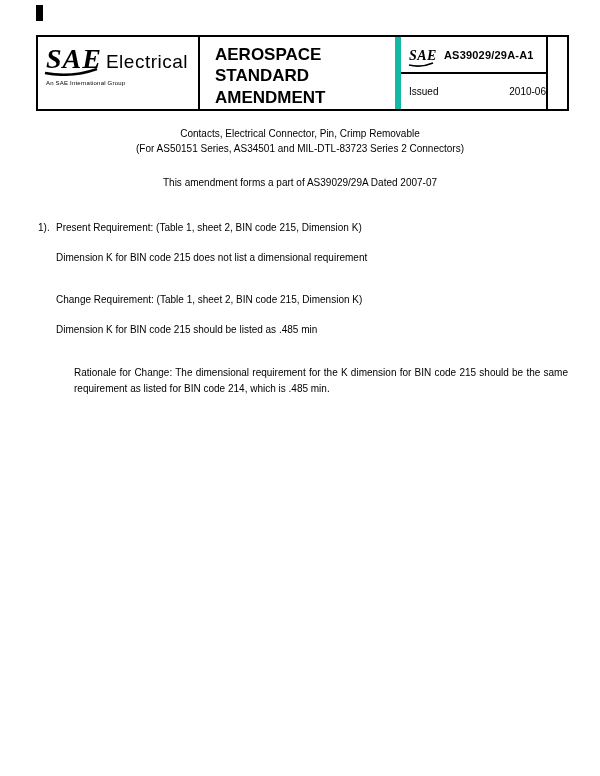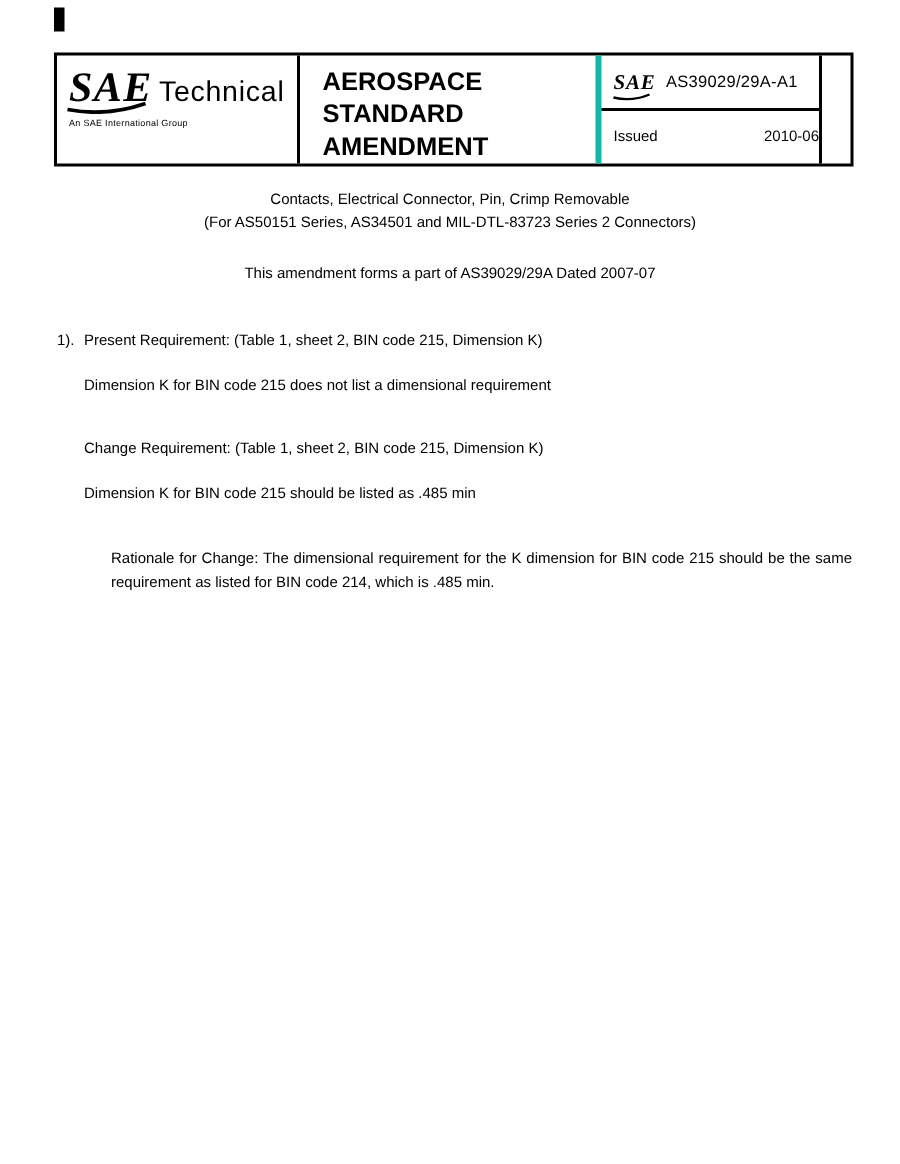--- a/index.html
+++ b/index.html
@@ -20,38 +20,38 @@
   .sae-mark { position:relative; display:inline-block; }
   .sae-text {
     font-family:"Liberation Serif", serif; font-style:italic; font-weight:900;
     font-size:28px; line-height:0.95; letter-spacing:1px; display:inline-block;
   }
   .swoosh { position:absolute; left:-2px; bottom:-3px; }
   .brand { font-size:19px; letter-spacing:0.5px; line-height:1; padding-bottom:2px; }
   .tagline { font-size:6px; margin-top:7px; letter-spacing:0.2px; }
 
   .header-mid {
-    border-right:4px solid #14b8a6; box-sizing:border-box;
+    border-right:6px solid #14b8a6; box-sizing:border-box;
     padding:7px 0 0 15px; font-weight:bold; font-size:17px; line-height:1.25;
     width:100%;
   }
   .doc-type { width:125px; }
 
   .header-right { display:grid; grid-template-columns:1fr 21px; grid-template-rows:37px 1fr; }
   .hr-num {
     grid-column:1; grid-row:1; display:flex; align-items:center; gap:7px;
     padding-left:8px; border-bottom:2px solid #000; box-sizing:border-box;
   }
   .sae-mark-sm .sae-text-sm {
     font-family:"Liberation Serif", serif; font-style:italic; font-weight:900;
     font-size:14px; letter-spacing:0.5px; display:inline-block; line-height:1;
   }
   .sae-mark-sm { position:relative; display:inline-block; }
   .swoosh-sm { position:absolute; left:-1px; bottom:-3px; }
-  .doc-number { font-weight:normal; font-size:11px; letter-spacing:0.2px; }
+  .doc-number { font-weight:bold; font-size:11px; letter-spacing:0.2px; }
   .hr-issued { grid-column:1; grid-row:2; display:flex; align-items:center; font-size:10px; padding-left:8px;justify-content:space-between; }
   .issued-date { margin-left:32px; }
   .hr-empty { grid-column:2; grid-row:1 / span 2; border-left:2px solid #000; box-sizing:border-box; }
 
   
   .title-block { position:absolute; top:126px; left:0; width:100%; text-align:center; font-size:10px; line-height:1.5; }
   .amendment-note { position:absolute; top:177px; left:0; width:100%; text-align:center; font-size:10px; }
 
   
   .body-block { position:absolute; left:38px; right:32px; top:221px; font-size:10px; line-height:1.3; }
@@ -107,21 +107,21 @@
 
   <div class="header">
     <div class="header-left">
       <div class="logo-row">
         <span class="sae-mark">
           <span class="sae-text">SAE</span>
           <svg class="swoosh" width="54" height="8" viewBox="0 0 54 8">
             <path d="M1 5 Q 27 10 53 1" stroke="#000" stroke-width="2.5" fill="none"></path>
           </svg>
         </span>
-        <span class="brand">Technical</span>
+        <span class="brand">Electrical</span>
       </div>
       <div class="tagline">An SAE International Group</div>
     </div>
 
     <div class="header-mid">
       <div class="doc-type">AEROSPACE STANDARD AMENDMENT</div>
     </div>
 
     <div class="header-right">
       <div class="hr-num">

